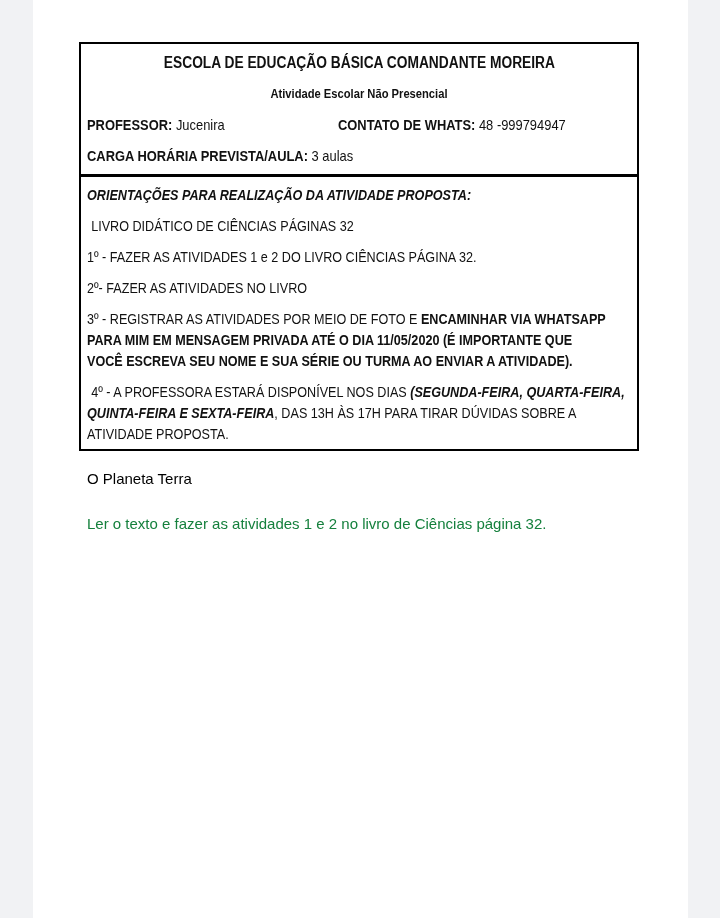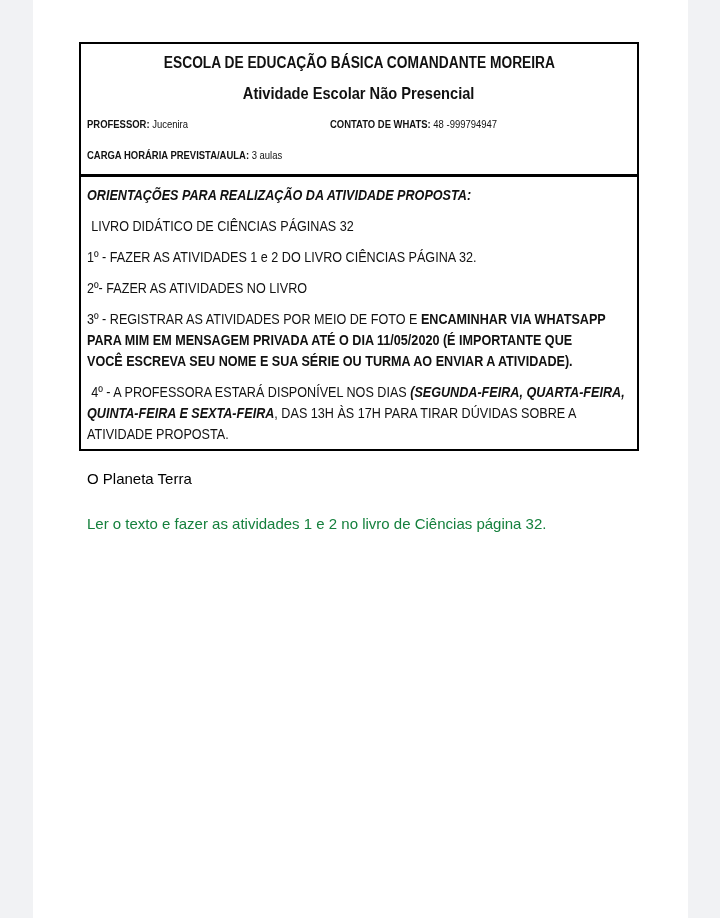--- a/index.html
+++ b/index.html
@@ -37,22 +37,22 @@
     font-weight: bold;
     white-space: nowrap;
   }
   .hline > span {
     display: inline-block;
     transform: scaleX(0.86);
     transform-origin: 50% 50%;
     white-space: nowrap;
   }
   .school  { font-size: 16px; }
-  .subtitle{ font-size: 17px; }
-  .irow { display: flex; line-height: 31px; font-size: 11px; }
+  .subtitle{ font-size: 13px; }
+  .irow { display: flex; line-height: 31px; font-size: 15px; gap: 8px; }
   .cell-l { flex: 0 0 243px; overflow: visible; }
   .cell-r { flex: 1 1 auto; overflow: visible; }
   .cin {
     display: inline-block;
     transform: scaleX(0.86);
     transform-origin: 0 50%;
     white-space: nowrap;
   }
   .lb { font-weight: bold; }
 

